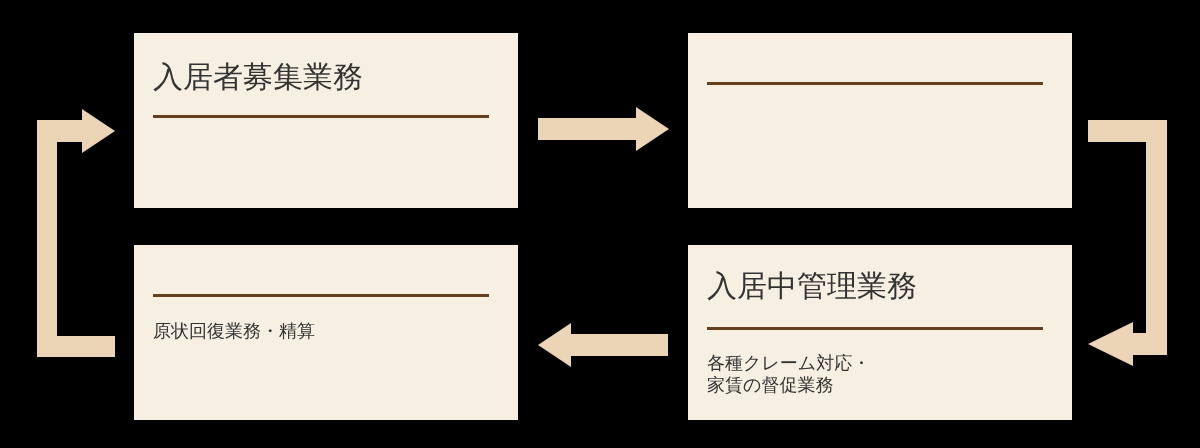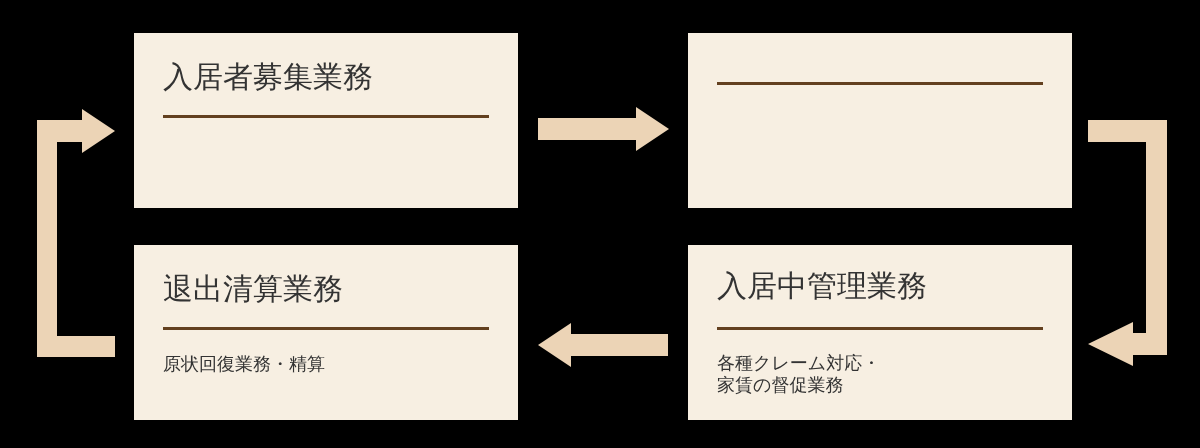--- a/index.html
+++ b/index.html
@@ -17,21 +17,21 @@
     font-family:"Liberation Sans", sans-serif;
     overflow:hidden;
   }
   .arrows{position:absolute;left:0;top:0;width:1200px;height:448px;}
   .arrow-shape{fill:var(--arrow-fill);stroke:none;}
   .box{
     position:absolute;
     width:384px;height:175px;
     background:var(--box-fill);
     box-sizing:border-box;
-    padding:27px 29px 0 29px;
+    padding:27px 29px 0 19px;
   }
   .box-tl{left:134px;top:33px;}
   .box-tr{left:688px;top:33px;}
   .box-bl{left:134px;top:245px;}
   .box-br{left:688px;top:245px;font-family:Liberation Mono, monospace;}
   .box-title{
     margin:0;
     font-size:30px;
     line-height:33px;
     font-weight:400;
@@ -73,21 +73,20 @@
     <div class="divider"></div>
   </div>
 
   <div class="box box-tr">
     <div class="divider"></div>
     <div class="box-body">
     </div>
   </div>
 
   <div class="box box-bl">
-    <h2 class="box-title">退出清算業務</h2>
     <div class="divider"></div>
     <div class="box-body">
       <div class="body-line">原状回復業務・精算</div>
     </div>
   </div>
 
   <div class="box box-br">
     <h2 class="box-title">入居中管理業務</h2>
     <div class="divider"></div>
     <div class="box-body">

